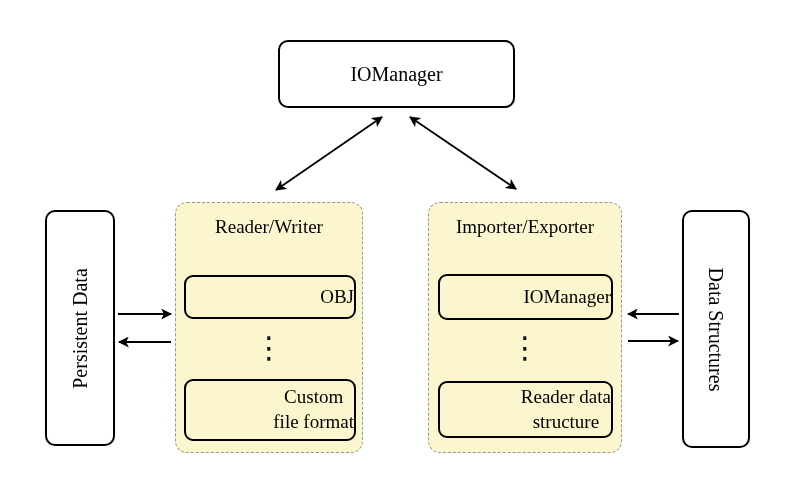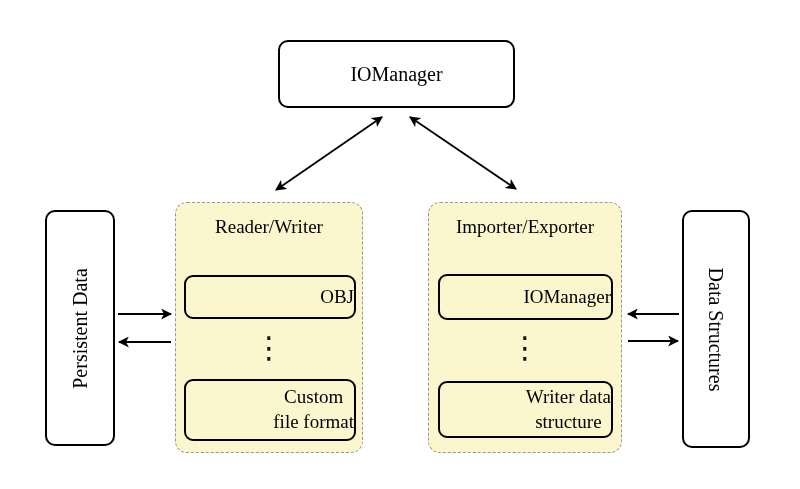--- a/index.html
+++ b/index.html
@@ -119,18 +119,18 @@
     </div>
   </div>
 
   <div class="group" style="left:428px; top:202px; width:194px; height:251px;text-decoration:underline;">
     <div class="group-title">Importer/Exporter</div>
     <div class="inner-node" style="left:9px; top:71px; width:175px; height:46px;">
       <span class="inner-label">IOManager</span>
     </div>
     <div class="vdots" style="top:130px;">⋮</div>
     <div class="inner-node" style="left:9px; top:178px; width:175px; height:57px;">
-      <span class="inner-label">Writer data
+      <span class="inner-label">Reader data
 structure</span>
     </div>
   </div>
 
 </div>
 
 </body></html>

